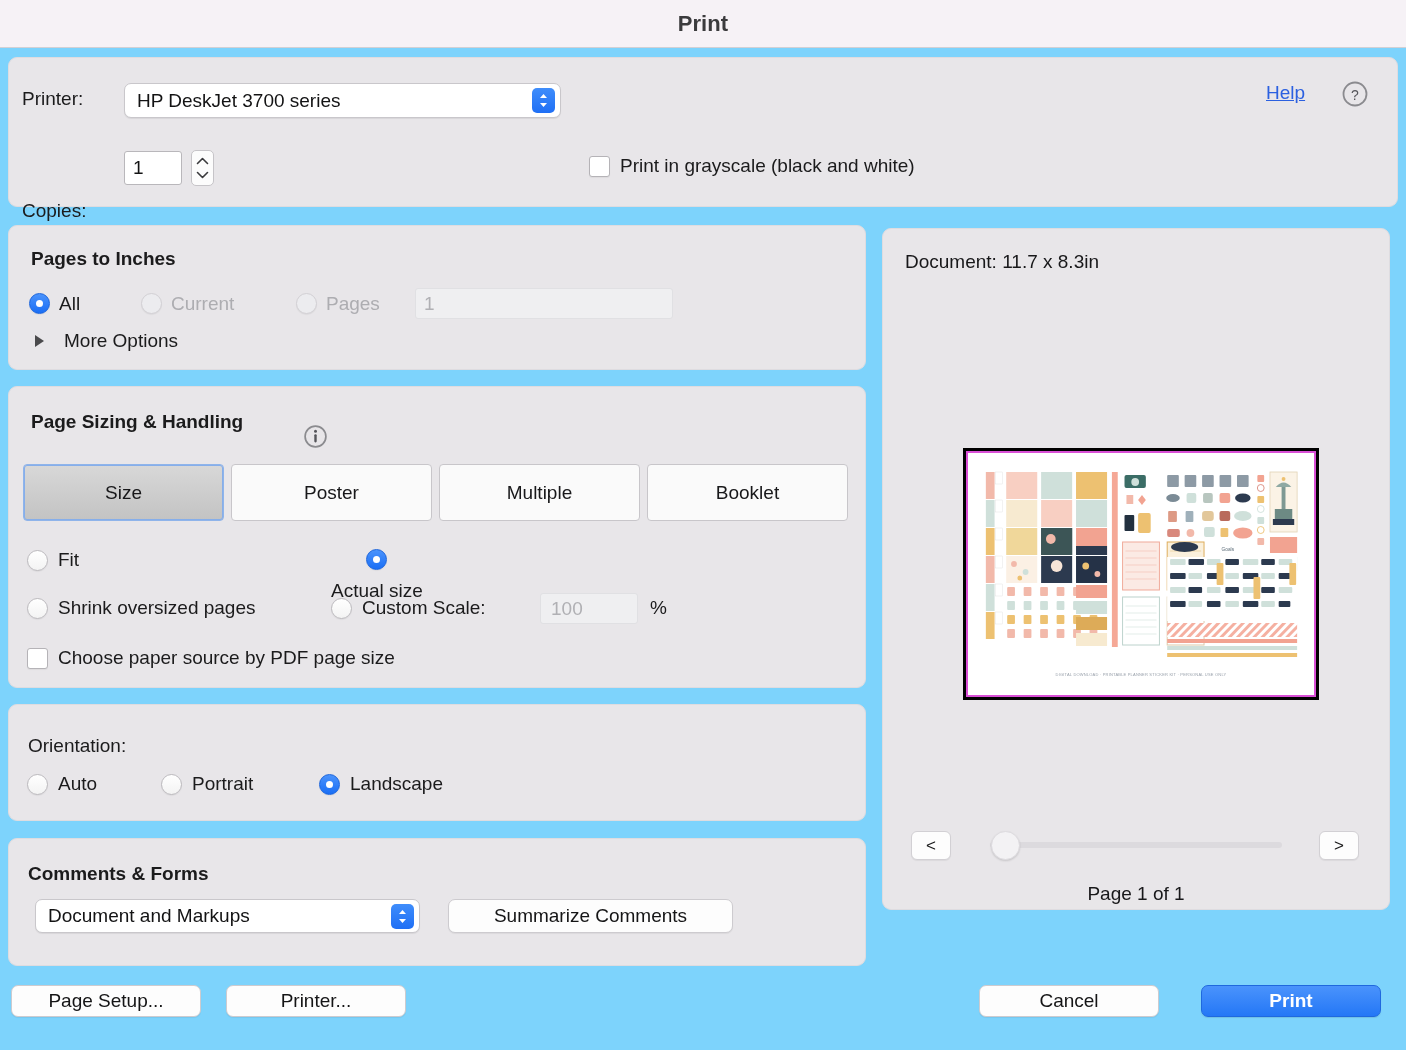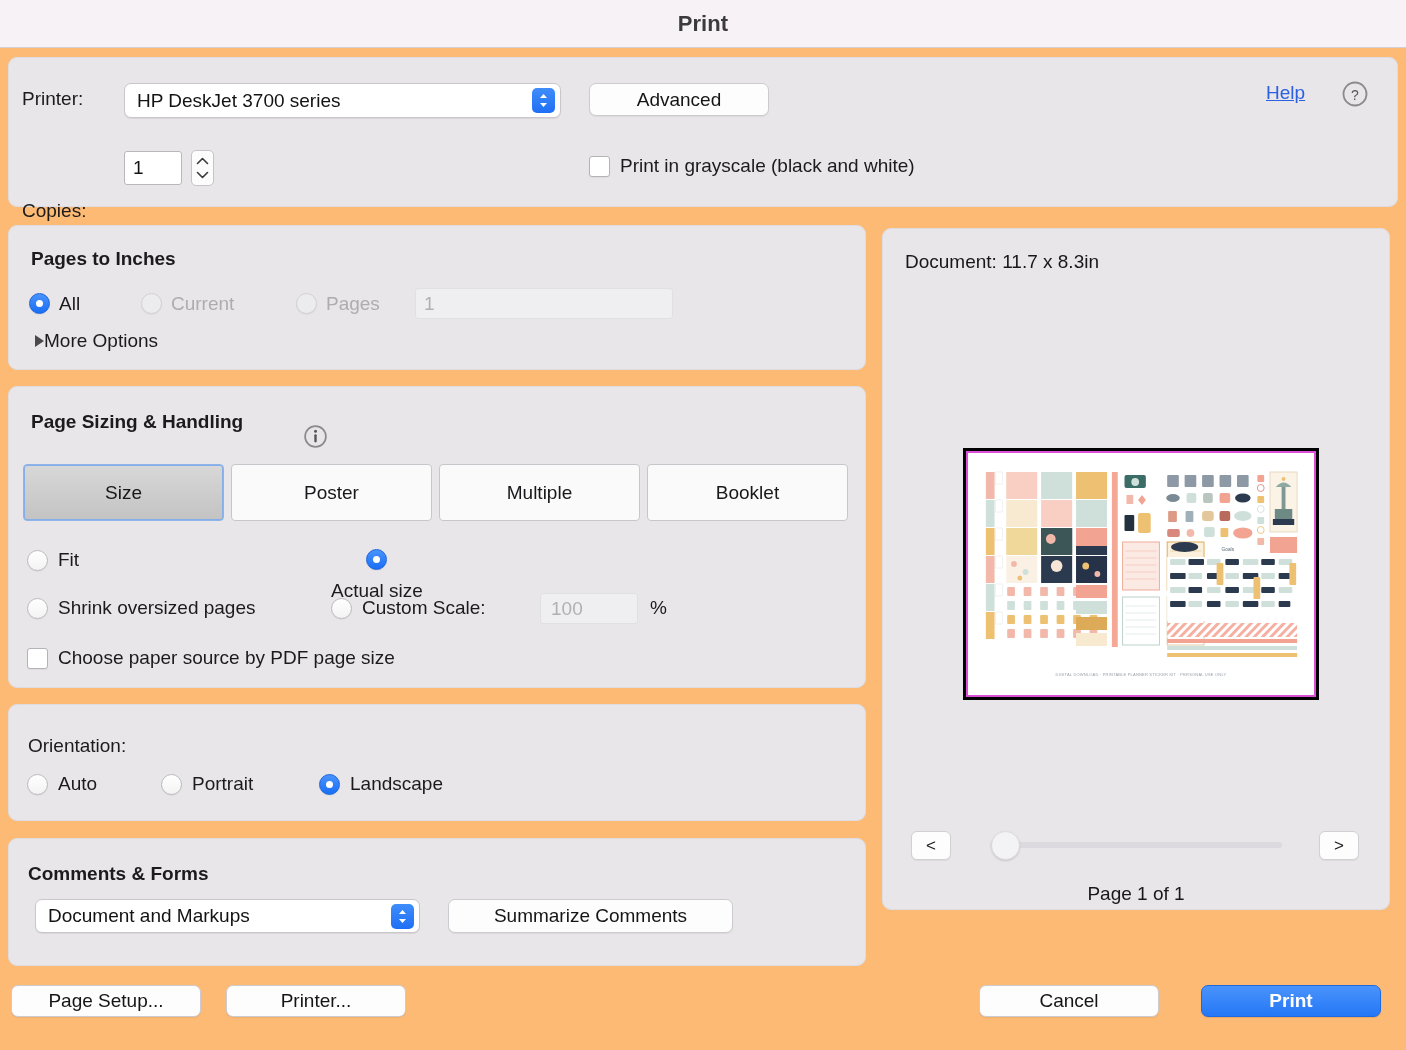--- a/index.html
+++ b/index.html
@@ -7,21 +7,21 @@
     margin: 0; padding: 0;
     width: 1406px; height: 1050px;
     overflow: hidden;
     font-family: "Liberation Sans", sans-serif;
     background: #ececec;
     -webkit-font-smoothing: antialiased;
   }
   #dialog {
     position: relative;
     width: 1406px; height: 1050px;
-    background: #fdba74;
+    background: #7dd3fc;
   }
 
   
   #titlebar {
     position: absolute; left: 0; top: 0; width: 1406px; height: 48px;
     background: #f6f2f6;
     border-bottom: 1px solid #d2d0d4;
     display: flex; align-items: center; justify-content: center;
   }
   #titlebar .title {
@@ -136,21 +136,21 @@
   #pages-radios { position: absolute; left: 20px; top: 62px; display: flex; align-items: center; }
   #pages-radios .g { display: flex; align-items: center; gap: 9px; }
   #pages-field {
     width: 258px; height: 31px; background: #efeff1;
     border: 1px solid #e0e0e3; border-radius: 3px;
     display: flex; align-items: center; padding-left: 8px;
     font-size: 19px; color: #b0b0b4;
   }
   #more-options {
     position: absolute; left: 26px; top: 104px;
-    display: flex; align-items: center; gap: 0;
+    display: flex; align-items: center; gap: 20px;
   }
   .tri {
     width: 0; height: 0;
     border-left: 9px solid #4a4a4c;
     border-top: 6px solid transparent;
     border-bottom: 6px solid transparent;
   }
 
   
   #sizing-panel { left: 8px; top: 386px; width: 858px; height: 302px; }
@@ -289,23 +289,20 @@
   <div class="popup" id="printer-popup">
     <div class="ptext">HP DeskJet 3700 series</div>
     <div class="stepper-blue">
       <svg width="11" height="17" viewBox="0 0 11 17" aria-hidden="true">
         <path d="M5.5 2 L9 6 L2 6 Z" fill="#ffffff"></path>
         <path d="M5.5 15 L9 11 L2 11 Z" fill="#ffffff"></path>
       </svg>
     </div>
   </div>
 
-  <div id="advanced-btn">
-    <span>Advanced</span>
-  </div>
 
   <a id="help-link" href="#">Help</a>
   <div id="help-icon">
     <svg width="28" height="28" viewBox="0 0 28 28">
       <circle cx="14" cy="14" r="11.5" fill="none" stroke="#8b8b8f" stroke-width="1.8"></circle>
       <text x="14" y="19.5" font-family="Liberation Sans, sans-serif" font-size="14" fill="#55555a" text-anchor="middle">?</text>
     </svg>
   </div>
 
   <div class="lbl" id="copies-label">Copies:</div>

